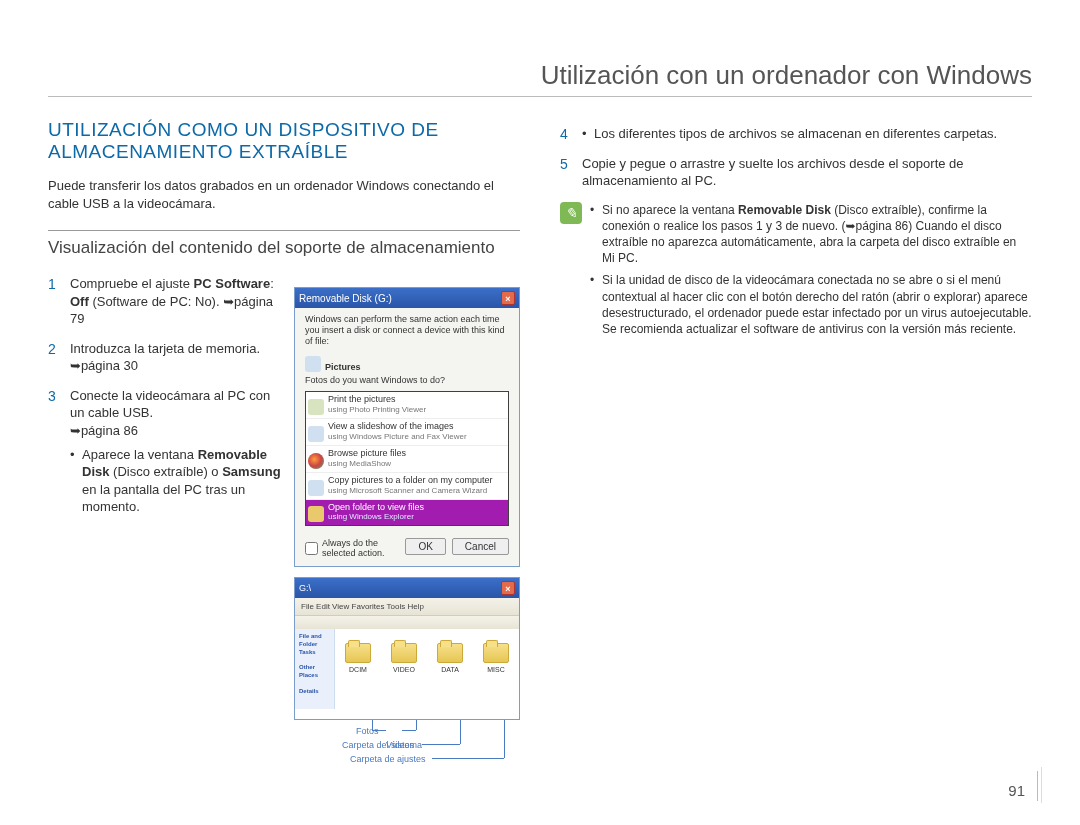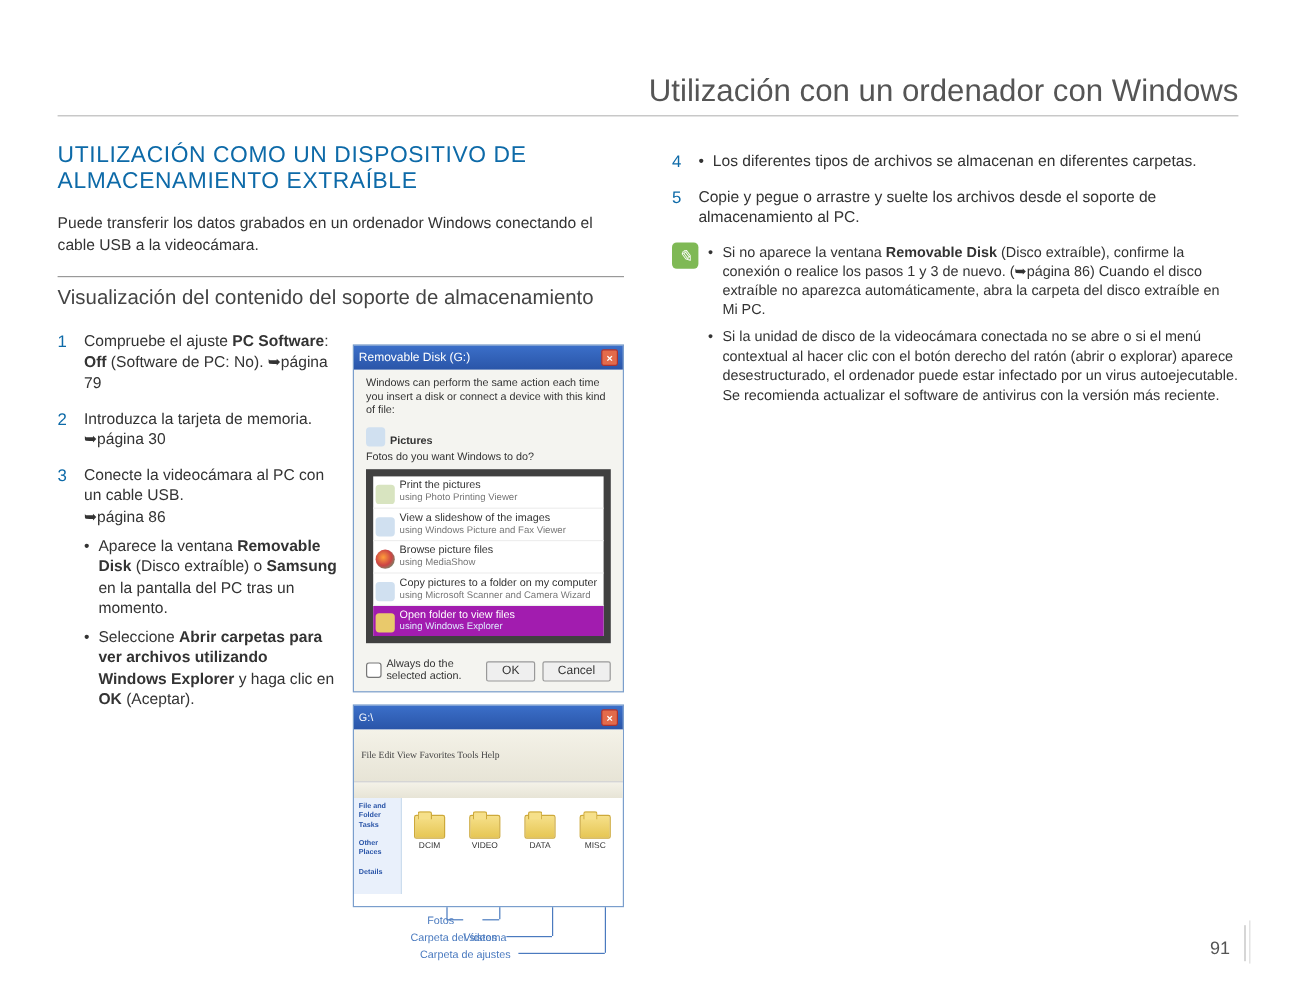--- a/index.html
+++ b/index.html
@@ -20,36 +20,36 @@
   ol.numlist > li .num { position: absolute; left: 0; top: 0; color: #0d6aa8; font-size: 14px; }
   ul.sub { list-style: none; margin-top: 6px; }
   ul.sub > li { position: relative; padding-left: 12px; margin-bottom: 6px; }
   ul.sub > li::before { content: "•"; position: absolute; left: 0; top: 0; }
   .b { font-weight: bold; }
   .dialog { border: 1px solid #7a9ecc; background: #f4f4f0; font-size: 9px; color: #333; position: relative; margin-bottom: 10px; }
   .titlebar { background: linear-gradient(#3b6fc9, #2a55a8); color:#fff; display:flex; align-items:center; justify-content:space-between; padding:3px 4px; font-size:10px; }
   .closex { width:14px; height:14px; background:#e36b4b; color:#fff; text-align:center; line-height:14px; font-weight:bold; border:1px solid #a33; border-radius:2px; font-size:9px; }
   .dialog-body { padding:6px 10px; }
   .dialog-body .prompt { margin-bottom:6px; line-height:1.2; }
-  .options { border:6px solid #404040; background:#fff; margin-top:4px; }
+  .options { border:1px solid #404040; background:#fff; margin-top:4px; }
   .opt { display:flex; align-items:flex-end; gap:4px; padding:3px 2px; border-bottom:1px solid #eee; }
   .opt:last-child { border-bottom:none; }
   .opt .ico { width:16px; height:16px; border-radius:3px; background:#d8e4c0; display:inline-block; }
   .opt .ico.b2 { background:#d0e0f0; }
   .opt .ico.b3 { background: radial-gradient(circle at 40% 40%, #ff9e3b, #c44, #3b8); border-radius:50%; }
   .opt .ico.b4 { background:#e9c96b; }
   .opt.sel { background:#a21caf; color:#fff; }
   .opt.sel .sub2 { color:#dfe9ff; }
   .opt .txt { line-height:1.1; }
   .opt .sub2 { font-size:8px; color:#777; }
-  .dialog-foot { display:flex; justify-content:flex-end; gap:6px; padding:6px 10px 8px; align-items:flex-end; }
+  .dialog-foot { display:flex; justify-content:flex-end; gap:6px; padding:6px 10px 8px; align-items:flex-start; }
   .dialog-foot .chk { font-size:9px; margin-right:auto; display:flex; align-items:center; gap:4px;}
   .btn { border:1px solid #999; background:#efefef; font-size:10px; padding:2px 12px; border-radius:2px; }
   .explorer { border:1px solid #7a9ecc; background:#fff; position:relative; padding-bottom:10px; }
-  .explorer .menub { background: linear-gradient(#f4f2e8,#e7e4d6); font-size:8px; color:#444; padding:17px 6px;font-family:Liberation Serif, serif; }
+  .explorer .menub { background: linear-gradient(#f4f2e8,#e7e4d6); font-size:8px; color:#444; padding:4px 6px; }
   .explorer .toolb { background: linear-gradient(#f4f2e8,#e7e4d6); height:14px; border-top:1px solid #ccc; }
   .explorer .body { display:flex; }
   .explorer .side { width:60px; background:#e9f0fb; border-right:1px solid #cde; min-height:80px; font-size:6px; padding:4px; color:#2a55a8; line-height:1.3; }
   .explorer .main { flex:1; display:flex; gap:20px; padding:14px 10px; }
   .foldercol { display:flex; flex-direction:column; align-items:center; gap:3px; font-size:7px; color:#333; }
   .folder-ico { width:26px; height:20px; background:linear-gradient(#f6e08a,#e6c654); border:1px solid #cda93a; border-radius:2px; position:relative; }
   .folder-ico::before { content:""; position:absolute; top:-4px; left:2px; width:10px; height:6px; background:#f6e08a; border:1px solid #cda93a; border-bottom:none; border-radius:2px 2px 0 0; }
   .callouts { position: relative; height: 64px; }
   .callouts .lab { position:absolute; font-size:9px; color:#4a7abf; }
   .line { position:absolute; background:#4a7abf; }
@@ -85,23 +85,20 @@
             <li><span class="num">2</span>
               <span>Introduzca la tarjeta de memoria. ➥página 30</span>
             </li>
             <li><span class="num">3</span>
               <span>Conecte la videocámara al PC con un cable USB.</span><br>
               <span>➥página 86</span>
               <ul class="sub">
                 <li>
                   <span>Aparece la ventana </span><span class="b">Removable Disk</span><span> (Disco extraíble) o </span><span class="b">Samsung</span><span> en la pantalla del PC tras un momento.</span>
                 </li>
-                <li>
-                  <span>Seleccione </span><span class="b">Abrir carpetas para ver archivos utilizando Windows Explorer</span><span> y haga clic en </span><span class="b">OK</span><span> (Aceptar).</span>
-                </li>
               </ul>
             </li>
           </ol>
         </div>
 
         <div class="figures">
 
           <div class="dialog">
             <div class="titlebar">
               <span>Removable Disk (G:)</span>

